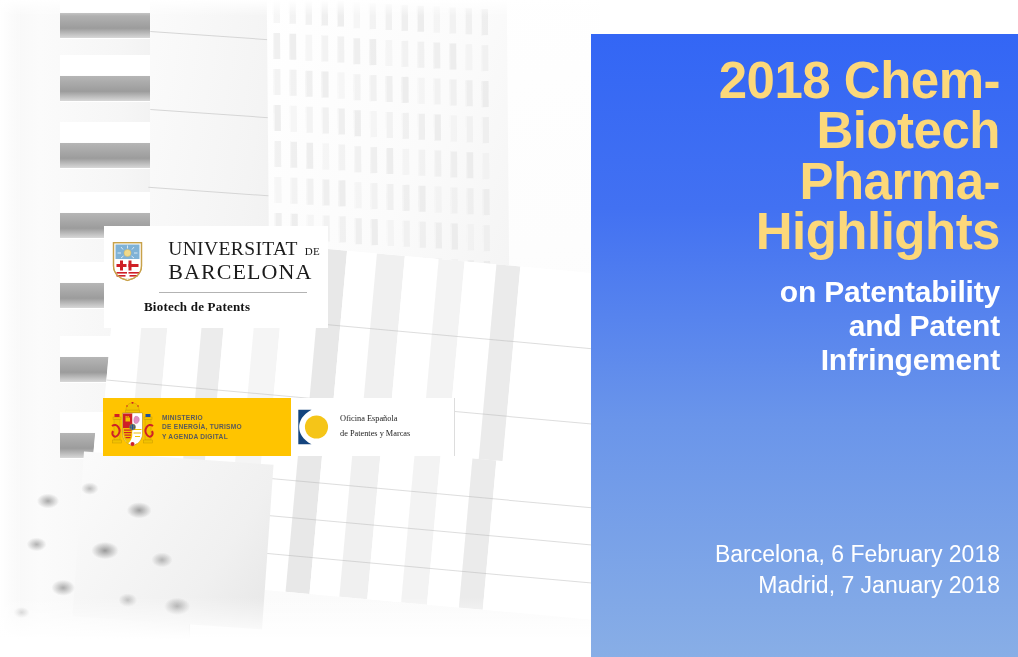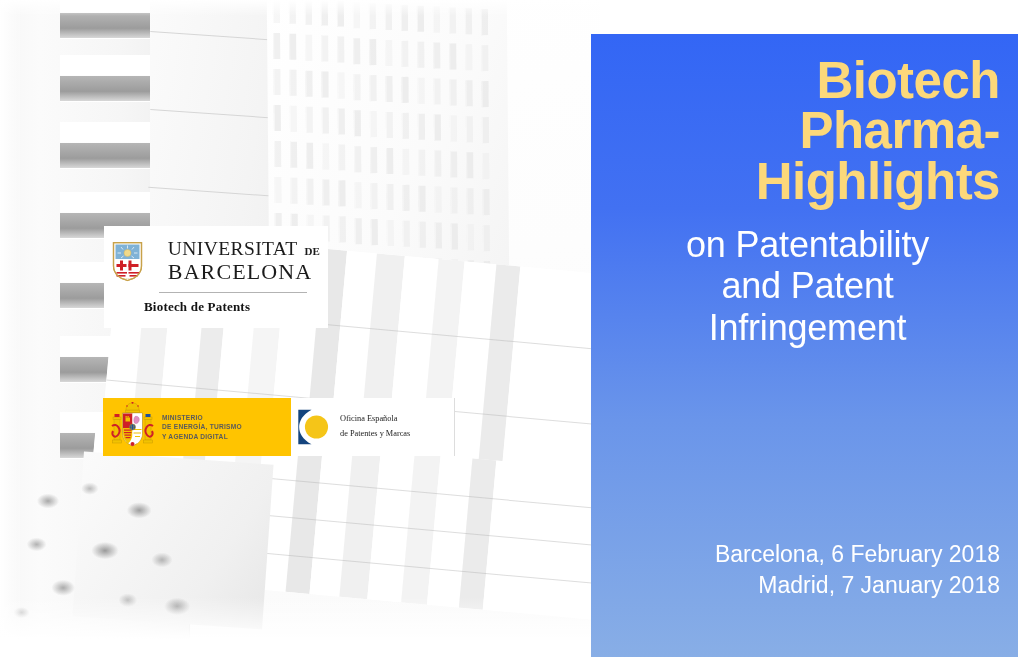--- a/index.html
+++ b/index.html
@@ -151,21 +151,21 @@
   }
   #ub-row { display:flex; align-items:center; gap:25px; }
   #ub-shield { width:31px; height:41px; flex:none; }
   #ub-words { display:flex; flex-direction:column; line-height:1; }
   .ub-l1 {
     font-family:"Liberation Serif", serif;
     font-size:19.5px; letter-spacing:.4px; color:#1b1b1b;
     display:flex; align-items:baseline;
   }
   .ub-l1 .big  { font-size:19.5px; }
-  .ub-l1 .de   { font-size:11px; margin-left:7px; letter-spacing:.2px;font-weight:bold; }
+  .ub-l1 .de   { font-size:11px; margin-left:7px; letter-spacing:.2px; }
   .ub-l2 {
     font-family:"Liberation Serif", serif;
     font-size:22px; letter-spacing:1.1px; color:#1b1b1b; margin-top:2px;
   }
   #ub-rule { width:148px; height:1px; background:#b3b3b3; margin:9px 0 6px 34px; }
   #ub-sub {
     font-family:"Liberation Serif", serif;
     font-weight:bold; font-size:13px; color:#141414;
     letter-spacing:.2px; margin-left:34px; align-self:flex-start;
   }
@@ -213,22 +213,22 @@
   }
   #title {
     margin-top:22px;
     text-align:right;
     font-size:51px; font-weight:bold; line-height:.99;
     color:#FCD87A;
     letter-spacing:-.5px;
   }
   #subtitle {
     margin-top:17px;
-    text-align:center;
-    font-size:36px; font-weight:normal; line-height:1.14;
+    text-align:right;
+    font-size:30px; font-weight:bold; line-height:1.14;
     color:#ffffff;
     letter-spacing:-.2px;
   }
   #dates {
     margin-top:auto;
     margin-bottom:56px;
     text-align:right;
     font-size:23px; line-height:1.35;
     color:#ffffff;
   }
@@ -542,20 +542,21 @@
       <div id="oepm-text">
         <div>Oficina Española</div>
         <div>de Patentes y Marcas</div>
       </div>
     </div>
   </div>
 
   <div id="blue-panel">
 
     <div id="title">
+      <div>2018 Chem-</div>
       <div>Biotech</div>
       <div>Pharma-</div>
       <div>Highlights</div>
     </div>
 
     <div id="subtitle">
       <div>on Patentability</div>
       <div>and Patent</div>
       <div>Infringement</div>
     </div>

